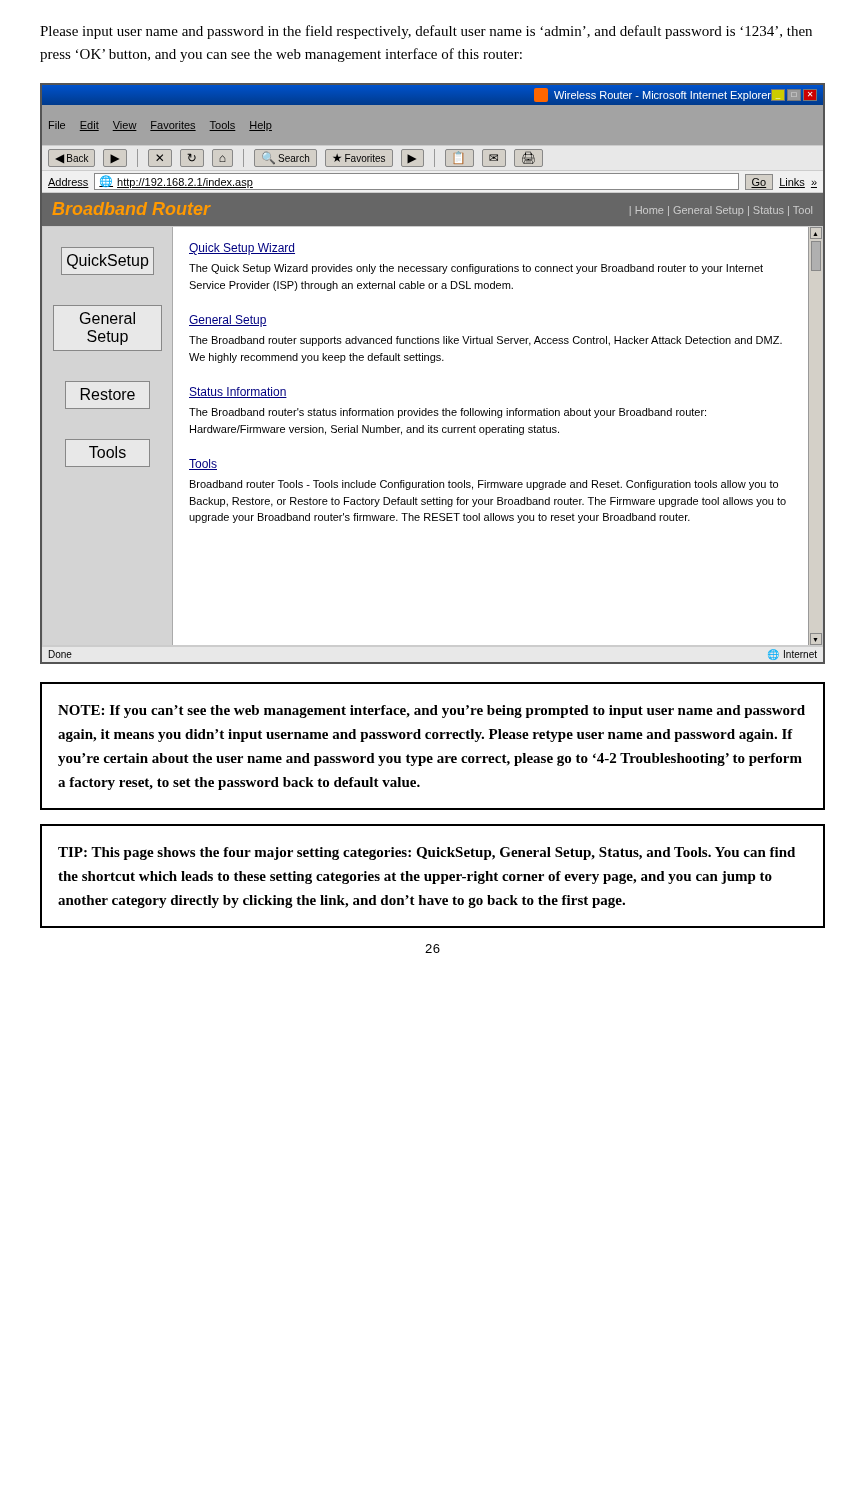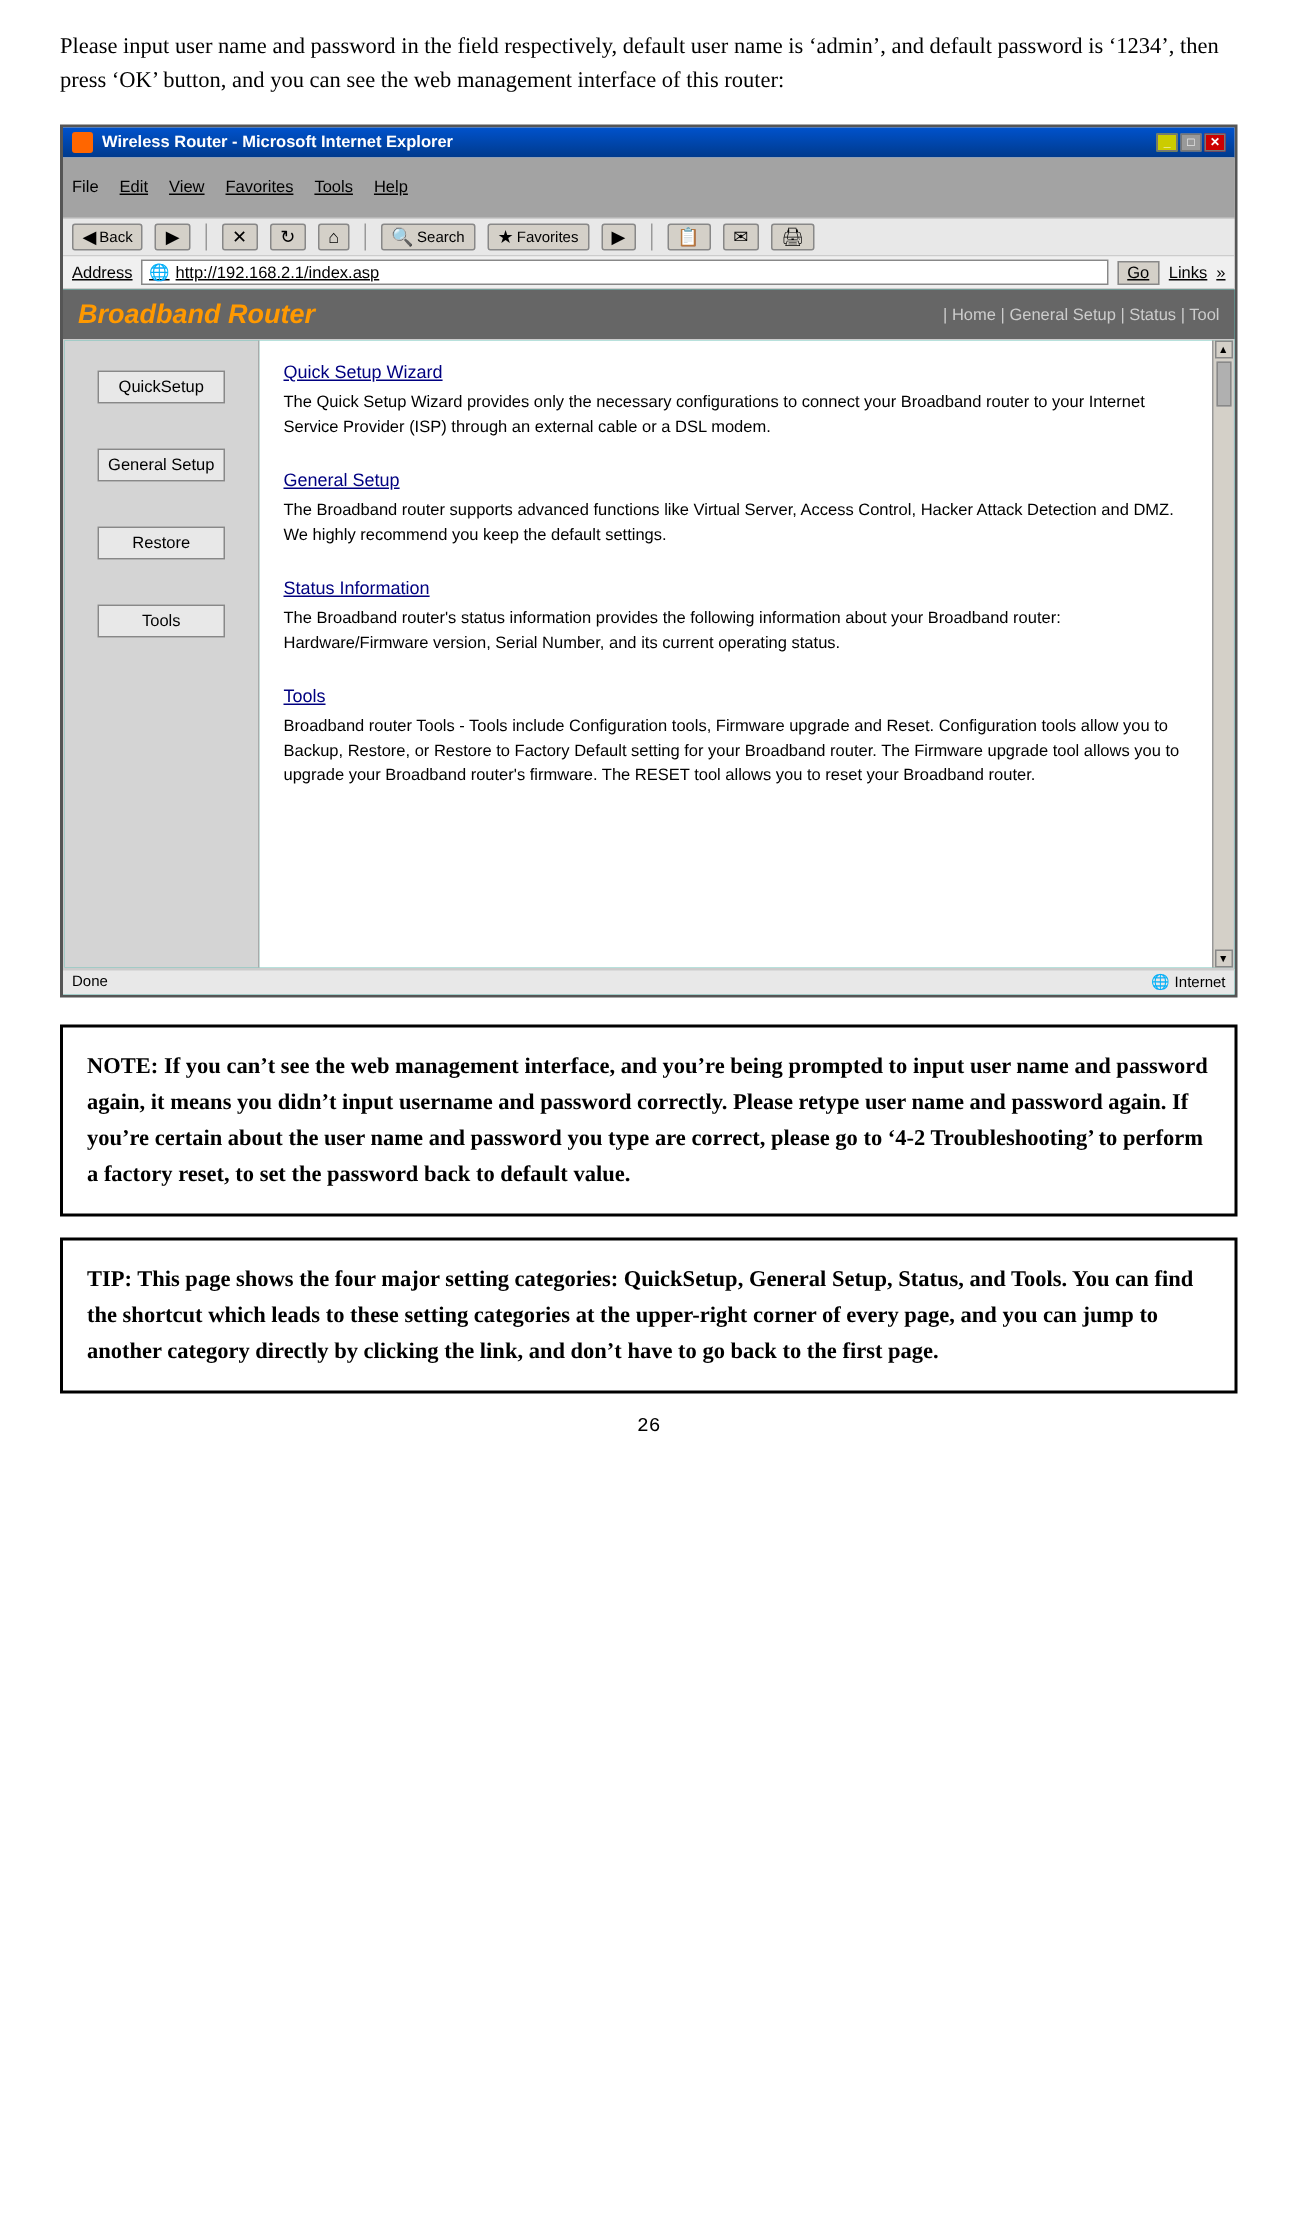--- a/index.html
+++ b/index.html
@@ -25,23 +25,23 @@
       font-family: Arial, sans-serif;
       font-size: 11px;
     }
 
     .browser-titlebar {
       background: linear-gradient(to bottom, #0052cc, #003a8c);
       color: #fff;
       padding: 3px 6px;
       display: flex;
       align-items: center;
-      justify-content: space-between;
-      font-size: 11px;
-      font-weight: bold;
+      justify-content: flex-end;
+      font-size: 11px;
+      font-weight: normal;
       font-family: Arial, sans-serif;
     }
 
     .browser-titlebar-left {
       display: flex;
       align-items: center;
       gap: 6px;
     }
 
     .browser-titlebar-icon {
@@ -198,21 +198,21 @@
       display: flex;
       flex-direction: column;
       gap: 30px;
       align-items: center;
     }
 
     .sidebar-btn {
       background: #e8e8e8;
       border: 1px solid #888;
       padding: 4px 4px;
-      font-size: 11px;
+      font-size: 16px;
       font-family: Arial, sans-serif;
       cursor: default;
       min-width: 85px;
       color: #000;
     }
 
     .router-content {
       flex: 1;
       padding: 14px 16px;
       background: #fff;

